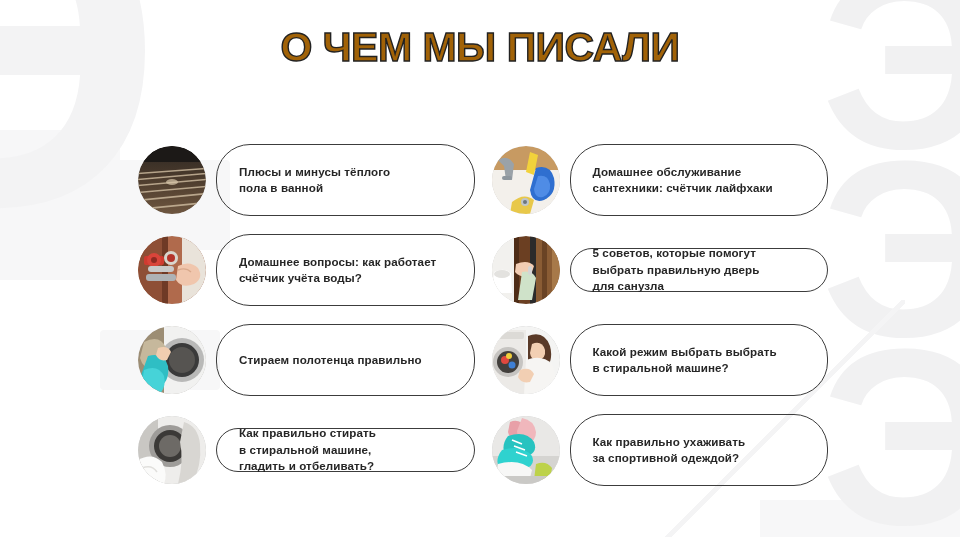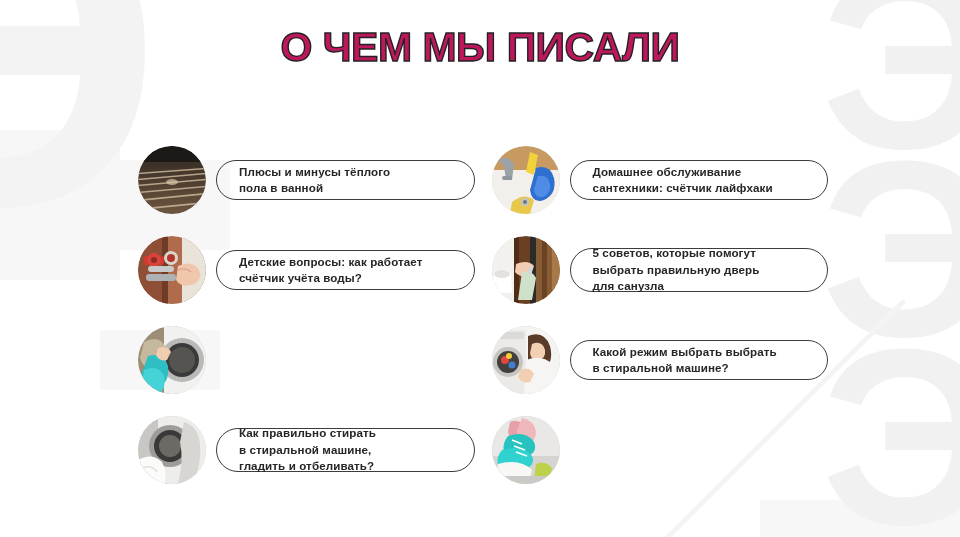--- a/index.html
+++ b/index.html
@@ -72,21 +72,21 @@
   .title-block {
     position: absolute;
     top: 24px;
     left: 0;
     width: 960px;
     text-align: center;
     z-index: 3;
   }
   .title-line {
     display: block;
-    color: #be185d;
+    color: #a16207;
     font-family: "Liberation Sans", "DejaVu Sans", sans-serif;
     font-weight: 700;
     font-size: 41px;
     line-height: 1.16;
     letter-spacing: -0.5px;
     white-space: pre;
     -webkit-text-stroke: 1.4px #222222;
   }
 
   
@@ -118,21 +118,21 @@
     height: 68px;
     border-radius: 50%;
     overflow: hidden;
     position: relative;
     background: #cfcfcf;
   }
   .thumb svg { display: block; width: 68px; height: 68px; }
 
   .pill {
     flex: 1 1 auto;
-    height: 40px;
+    height: 72px;
     margin-left: 10px;
     border: 1px solid #3c3c3c;
     border-radius: 34px;
     display: flex;
     align-items: center;
     padding: 0 22px;
     background: transparent;
   }
 
   .pill-text {
@@ -255,21 +255,21 @@
               <rect x="10" y="30" width="26" height="6" rx="3" fill="#c9c9c9"></rect>
               <rect x="8" y="38" width="30" height="7" rx="3" fill="#aeb2b5"></rect>
               <circle cx="33" cy="22" r="7" fill="#d9d5cd"></circle>
               <circle cx="33" cy="22" r="4" fill="#b4342b"></circle>
               <path d="M40 30 q12 -6 20 2 q6 10 -4 16 q-12 5 -18 -4 z" fill="#f0c6ad"></path>
               <path d="M40 34 q8 -3 13 2" stroke="#d9a98c" stroke-width="1.4" fill="none"></path>
             </g>
           </svg>
         </div>
         <div class="pill">
-          <span class="pill-text">Детские вопросы: как работает
+          <span class="pill-text">Домашнее вопросы: как работает
 счётчик учёта воды?</span>
         </div>
       </div>
 
       <div class="item">
         <div class="thumb">
           <svg viewBox="0 0 68 68" aria-hidden="true">
             <defs>
                 <clipPath id="c3">
                   <circle cx="34" cy="34" r="34"></circle>
@@ -316,20 +316,23 @@
               <circle cx="44" cy="34" r="17" fill="#3a3a3a"></circle>
               <circle cx="44" cy="34" r="13" fill="#565451"></circle>
               <rect x="0" y="0" width="26" height="68" fill="#9c8d74"></rect>
               <path d="M6 16 q16 -8 22 6 q4 14 -8 20 q-14 4 -18 -10 z" fill="#c6b89c"></path>
               <path d="M10 30 q16 -4 20 10 q2 16 -10 22 q-14 4 -18 -10 z" fill="#2fbec4"></path>
               <path d="M6 44 q14 -6 20 6 q3 14 -8 20 l-16 -2 z" fill="#46d3d8"></path>
               <path d="M20 22 q10 -3 13 4 l-4 8 q-8 2 -11 -5 z" fill="#f0cdb0"></path>
             </g>
           </svg>
         </div>
+        <div class="pill">
+          <span class="pill-text">Стираем полотенца правильно</span>
+        </div>
       </div>
 
       <div class="item">
         <div class="thumb">
           <svg viewBox="0 0 68 68" aria-hidden="true">
             <defs>
                 <clipPath id="c5">
                   <circle cx="34" cy="34" r="34"></circle>
                 </clipPath>
               </defs>
@@ -400,17 +403,21 @@
               <path d="M30 2 q12 2 14 14 q0 10 -9 11 q-10 -1 -10 -12 z" fill="#f0b7bc"></path>
               <path d="M16 20 q18 -6 26 6 q4 10 -6 14 l-22 2 q-6 -12 2 -22 z" fill="#27c3c0"></path>
               <path d="M10 34 q20 -6 30 6 q4 10 -8 13 l-24 1 q-6 -10 2 -20 z" fill="#2fd2cf"></path>
               <path d="M6 48 q22 -6 34 6 l-2 8 h-34 z" fill="#f7f7f6"></path>
               <path d="M20 24 l10 4 M22 30 l11 4 M24 36 l11 4" stroke="#ffffff" stroke-width="1.6"></path>
               <path d="M44 48 q10 -4 16 4 l-2 12 h-16 z" fill="#bdd24a"></path>
               <rect x="0" y="60" width="68" height="8" fill="#cac9c6"></rect>
             </g>
           </svg>
         </div>
+        <div class="pill">
+          <span class="pill-text">Как правильно ухаживать
+за спортивной одеждой?</span>
+        </div>
       </div>
     </div>
 
   </div>
 </div>
 
 </body></html>

